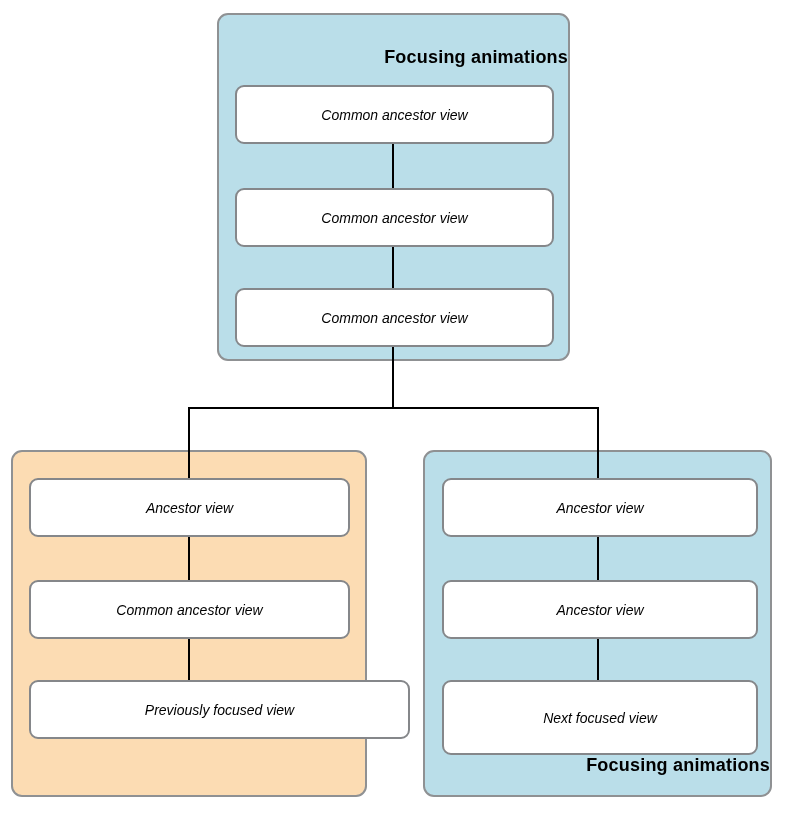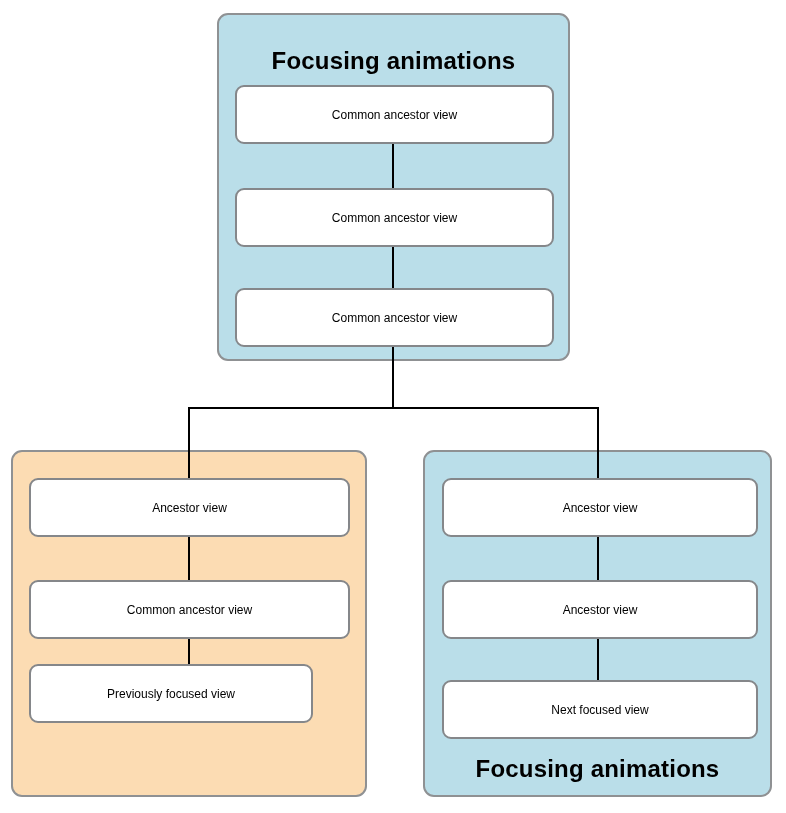--- a/index.html
+++ b/index.html
@@ -20,38 +20,39 @@
     border: 2px solid var(--group-border, #8f9193);
     border-radius: 11px;
     box-sizing: border-box;
   }
   .group.blue   { background: var(--focusing-fill, #bade e9); background: var(--focusing-fill, #badee9); }
   .group.orange { background: var(--unfocusing-fill, #fcdcb3); }
   .group-title {
     position: absolute;
     left: 0;
     width: 100%;
-    text-align: center;
+    text-align: right;
     font-weight: bold;
-    font-size: 24px;
+    font-size: 18px;
     color: var(--text-color, #000000);
     letter-spacing: 0.2px;
   }
   .node {
     position: absolute;
     background: var(--node-fill, #ffffff);
     border: 2px solid var(--node-border, #85878a);
     border-radius: 9px;
     box-sizing: border-box;
     display: flex;
     align-items: center;
     justify-content: center;
-    font-size: 12px;
+    font-size: 14px;
     color: var(--text-color, #000000);
     z-index: 2;
+    font-style: italic;
   }
   .connector {
     position: absolute;
     background: var(--connector-color, #000000);
     z-index: 1;
   }
 </style>
 </head>
 <body>
 
@@ -71,23 +72,23 @@
   <div class="group blue" style="left:217px; top:13px; width:353px; height:348px;">
     <div class="group-title" style="top:32px;">Focusing animations</div>
     <div class="node" style="left:16px; top:70px; width:319px; height:59px;">Common ancestor view</div>
     <div class="node" style="left:16px; top:173px; width:319px; height:59px;">Common ancestor view</div>
     <div class="node" style="left:16px; top:273px; width:319px; height:59px;">Common ancestor view</div>
   </div>
 
   <div class="group orange" style="left:11px; top:450px; width:356px; height:347px;">
     <div class="node" style="left:16px; top:26px; width:321px; height:59px;">Ancestor view</div>
     <div class="node" style="left:16px; top:128px; width:321px; height:59px;">Common ancestor view</div>
-    <div class="node" style="left:16px; top:212px; width:284px; height:59px;">Previously focused view</div>
+    <div class="node" style="left:16px; top:228px; width:381px; height:59px;">Previously focused view</div>
   </div>
 
   <div class="group blue" style="left:423px; top:450px; width:349px; height:347px;">
     <div class="node" style="left:17px; top:26px; width:316px; height:59px;">Ancestor view</div>
     <div class="node" style="left:17px; top:128px; width:316px; height:59px;">Ancestor view</div>
-    <div class="node" style="left:17px; top:228px; width:316px; height:59px;">Next focused view</div>
+    <div class="node" style="left:17px; top:228px; width:316px; height:75px;">Next focused view</div>
     <div class="group-title" style="top:303px;">Focusing animations</div>
   </div>
 
 </div>
 
 </body></html>

